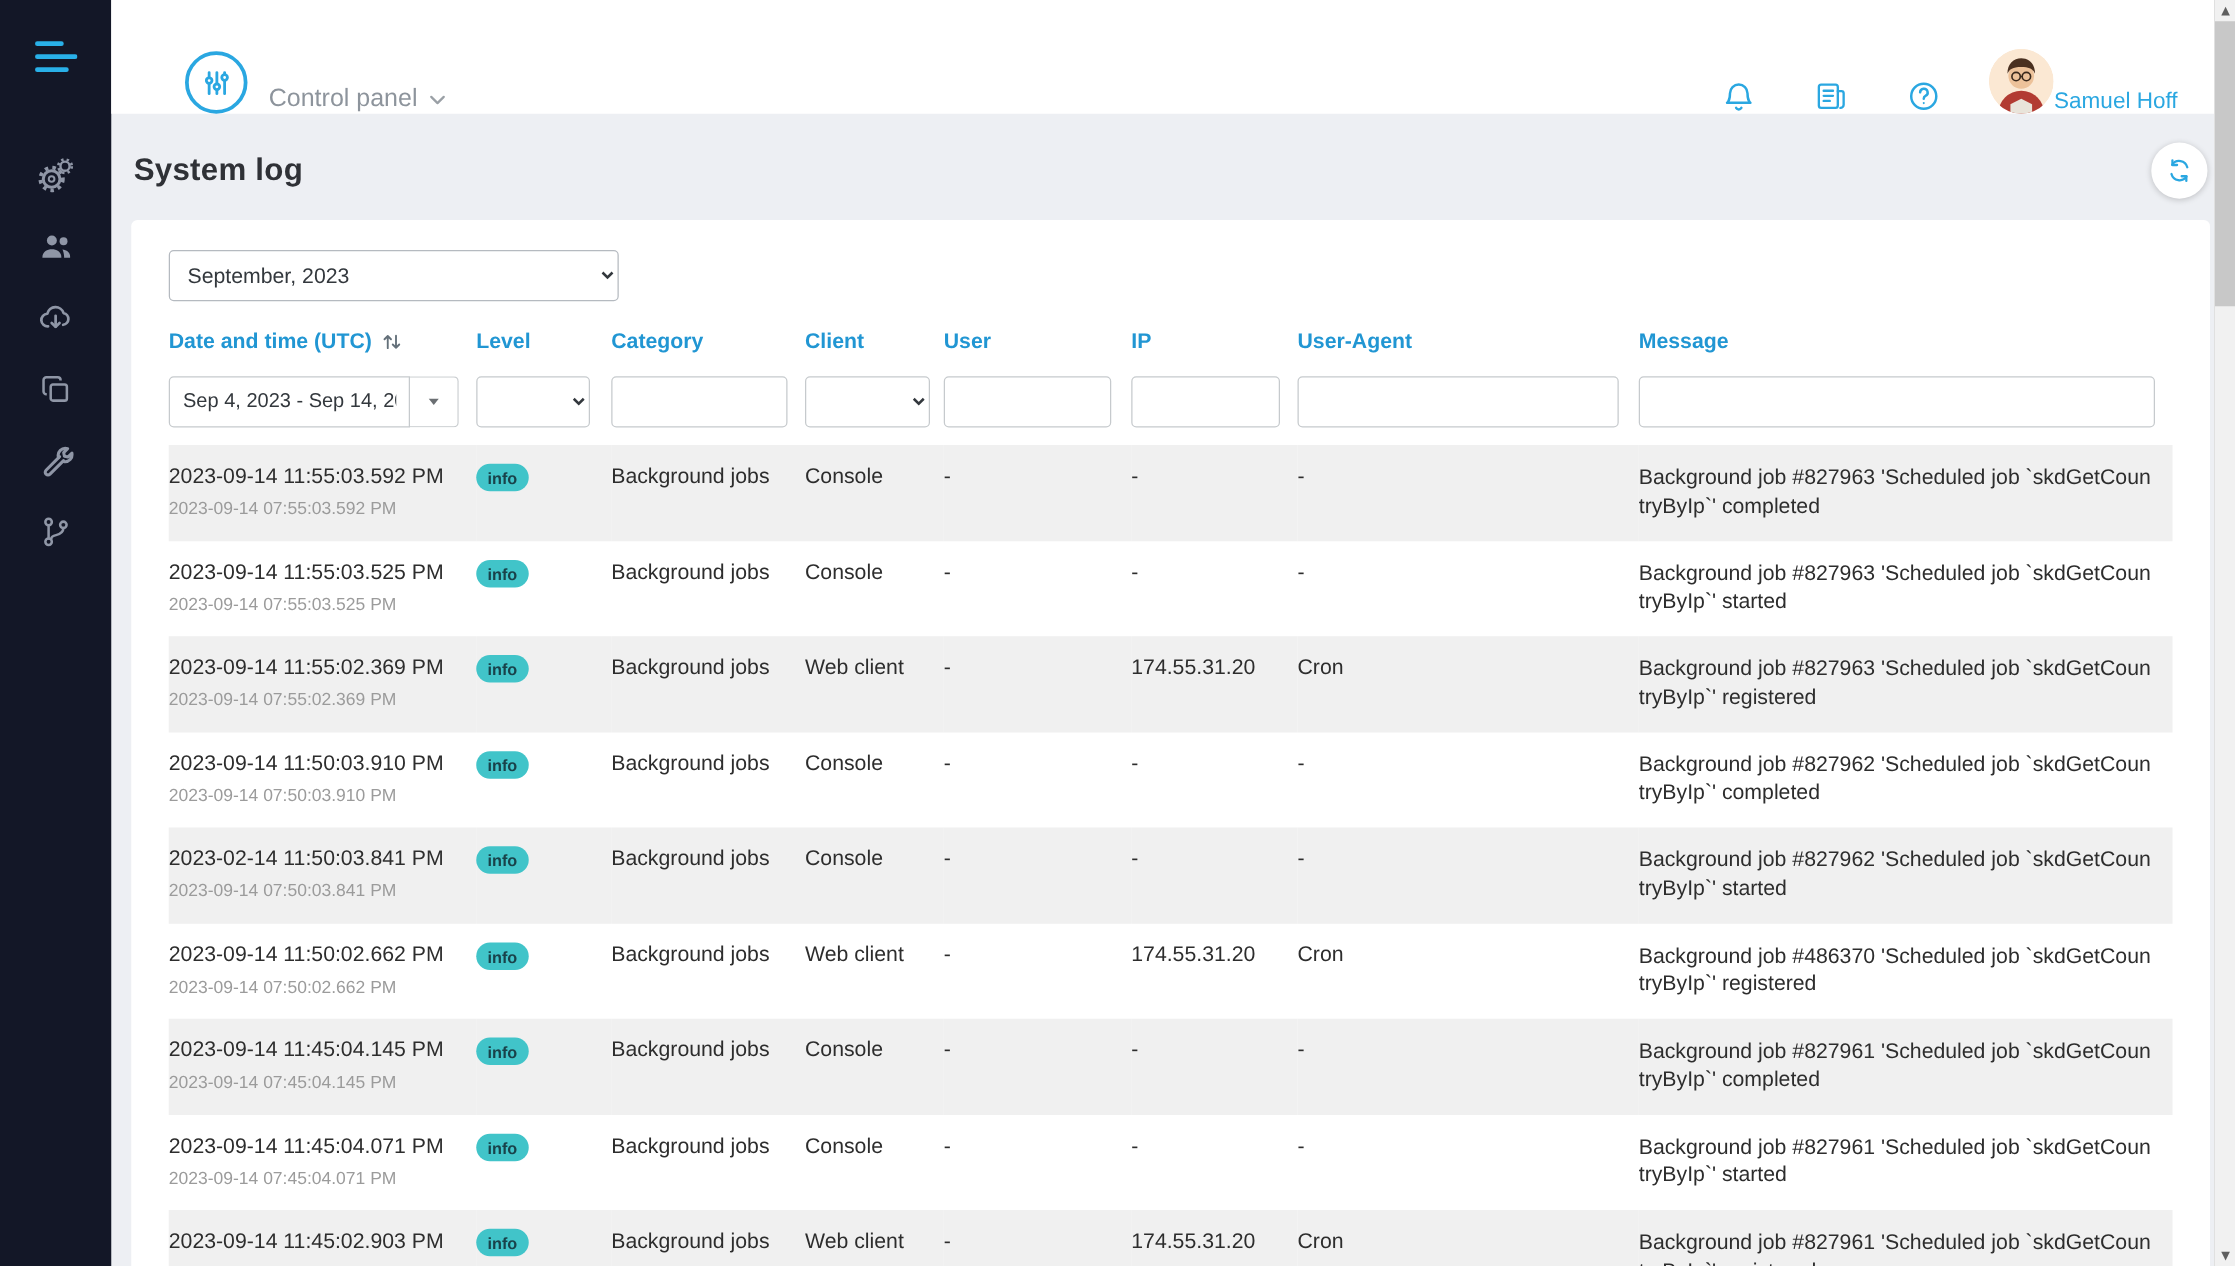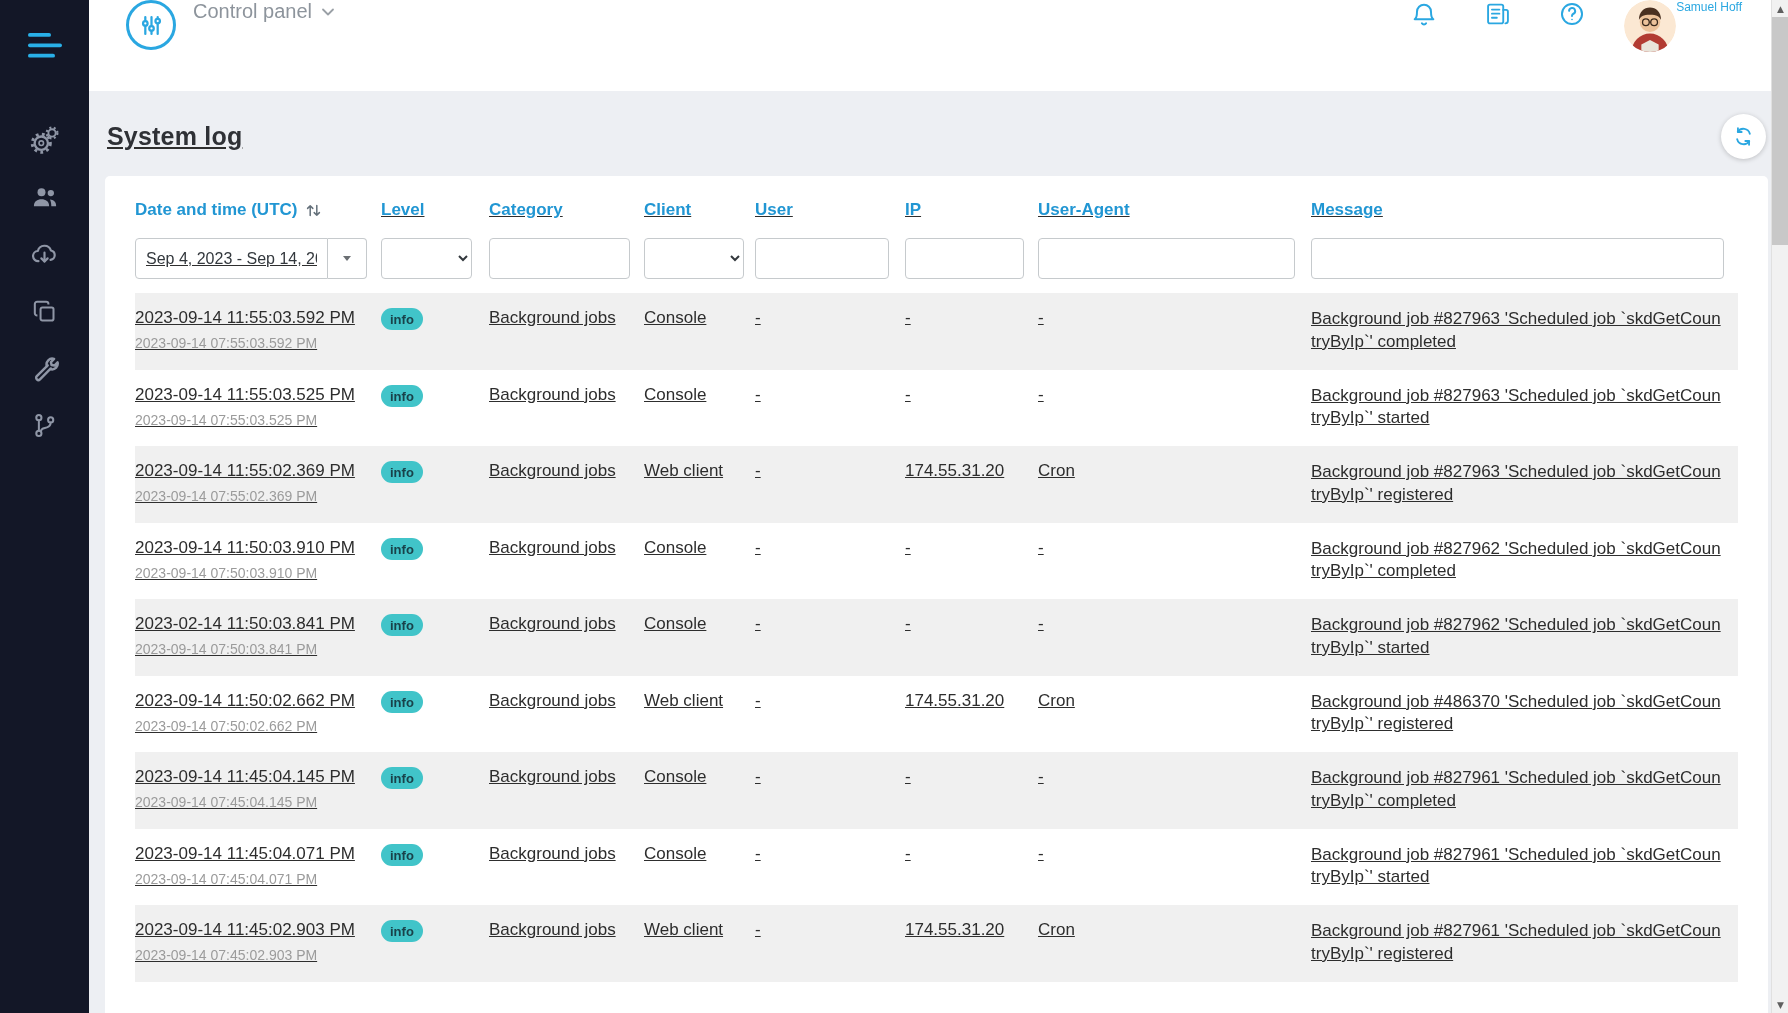--- a/index.html
+++ b/index.html
@@ -20,39 +20,39 @@
   .sidebar-top { height:91px; display:flex; align-items:center; justify-content:center; width:100%; }
   .hamburger { background:none; border:none; cursor:pointer; color:#29b0e8; }
   .side-nav { margin-top:34px; display:flex; flex-direction:column; align-items:center; gap:27px; }
   .side-item { background:none; border:none; cursor:pointer; color:#8f96a6; width:34px; height:30px;
     display:flex; align-items:center; justify-content:center; }
 
   
   .main { flex:1; display:flex; flex-direction:column; min-width:0; }
   .topbar {
     height:91px; flex:0 0 91px; background:#fff;
-    display:flex; align-items:flex-start; padding:0 46px 0 37px;
+    display:flex; align-items:flex-end; padding:0 46px 0 59px;
   }
   .logo-badge {
     width:50px; height:50px; border-radius:50%;
     border:3px solid var(--accent, #2aa7e1);
     display:flex; align-items:center; justify-content:center;
     color: var(--accent, #2aa7e1);
   }
   .app-title-wrap { display:flex; align-items:center; gap:9px; margin-left:17px; cursor:pointer; }
   .app-title { font-size:20px; color:#8d949c; }
   .topbar-spacer { flex:1; }
   .top-icon-btn { background:none; border:none; cursor:pointer; color:var(--accent, #2aa7e1);
     margin-left:46px; display:flex; align-items:center; }
   .avatar-btn { background:none; border:none; cursor:pointer; margin-left:38px;
     width:52px; height:52px; border-radius:50%; overflow:hidden; padding:0; }
-  .user-name { font-size:12px; color:var(--accent, #2aa7e1); cursor:pointer; }
+  .user-name { font-size:18px; color:var(--accent, #2aa7e1); cursor:pointer; }
 
   
-  .content { flex:1; display:flex; flex-direction:column; min-height:0;text-decoration:underline; }
+  .content { flex:1; display:flex; flex-direction:column; min-height:0; }
   .page-head { display:flex; align-items:center; justify-content:space-between;
     margin:23px 22px 17px 18px; }
   .page-title { font-size:25px; font-weight:bold; color:#2f3136; letter-spacing:.2px; }
   .refresh-btn { width:45px; height:45px; border-radius:50%; background:#fff; border:none; cursor:pointer;
     box-shadow:0 1px 5px rgba(0,0,0,.2); display:flex; align-items:center; justify-content:center;
     color:var(--accent, #2aa7e1); }
 
   .card { flex:1; background:#fff; border-radius:5px 5px 0 0; margin:0 20px 0 16px;
     padding:24px 30px 0; overflow:hidden; min-height:0; }
 
@@ -265,20 +265,25 @@
               <path d="M18.6 9.2A7 7 0 0 0 6 7.1"></path>
               <path d="M6.2 3.4v3.9h3.9"></path>
               <path d="M5.4 14.8A7 7 0 0 0 18 16.9"></path>
               <path d="M17.8 20.6v-3.9h-3.9"></path>
             </svg>
           </span>
         </button>
       </div>
 
       <div class="card">
+        <div class="month-row">
+          <select class="month-select">
+            <option>September, 2023</option>
+          </select>
+        </div>
 
         <table class="log-table">
           <colgroup>
             <col style="width:246px">
               <col style="width:108px">
               <col style="width:155px">
               <col style="width:111px">
             <col style="width:150px">
               <col style="width:133px">
               <col style="width:273px">

